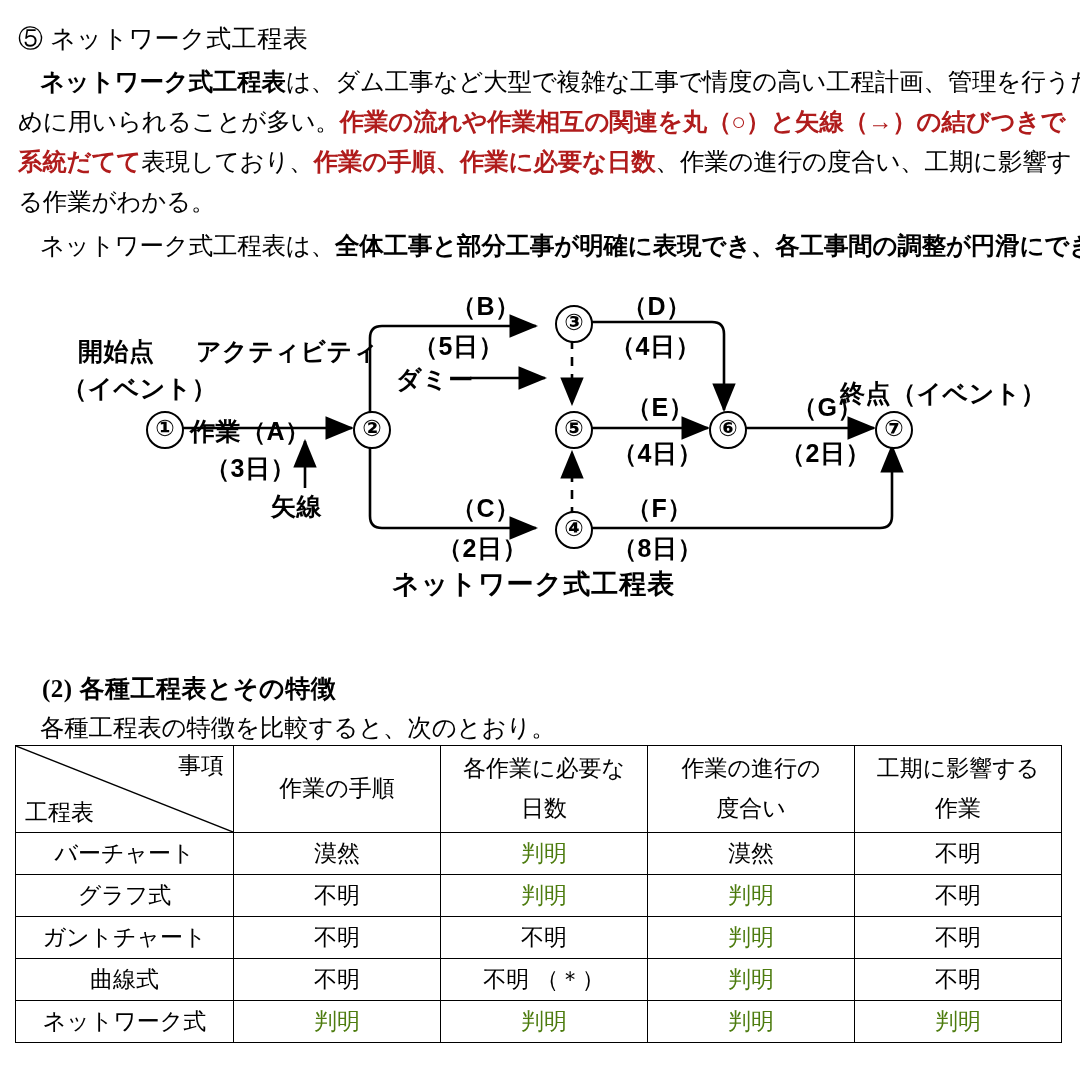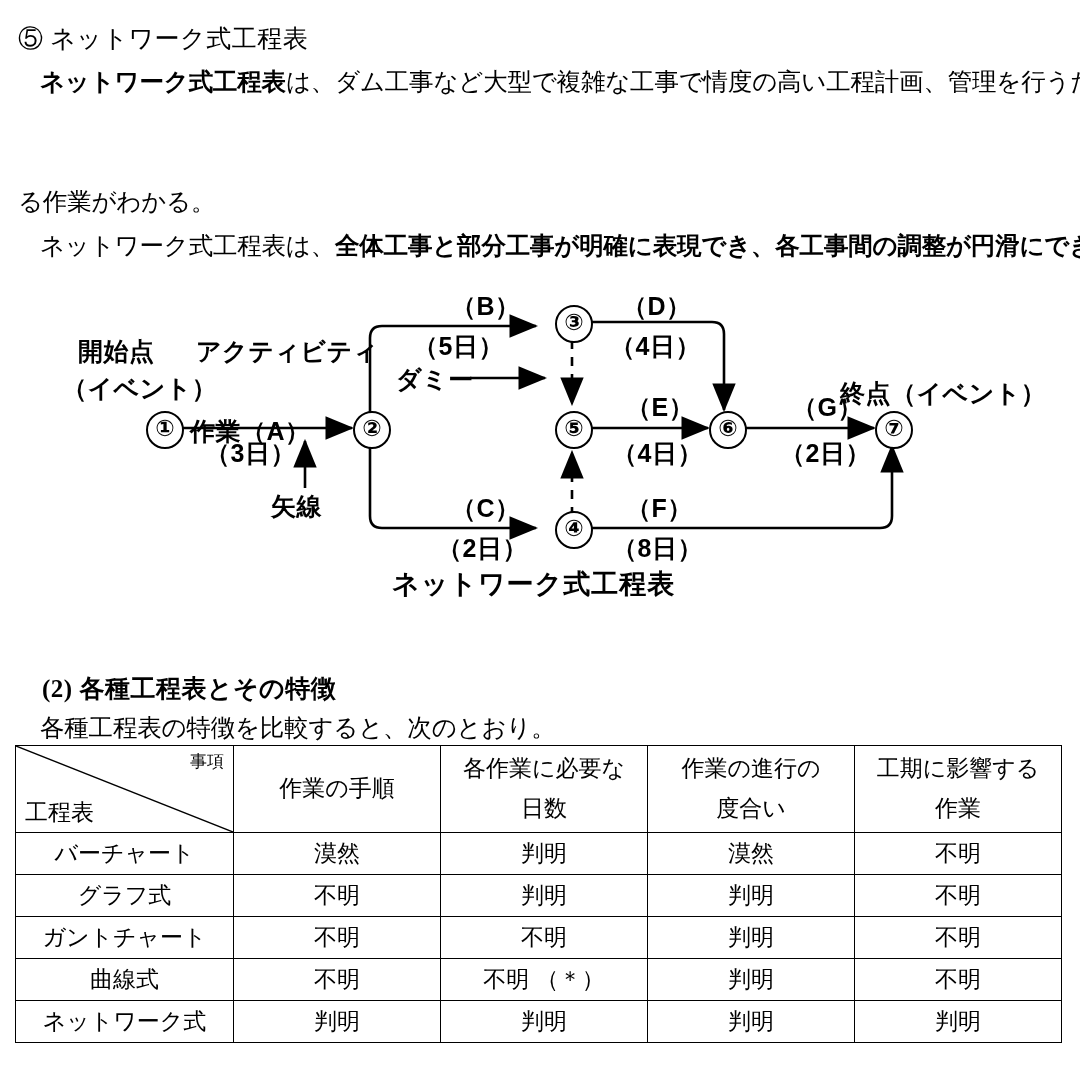--- a/index.html
+++ b/index.html
@@ -35,38 +35,44 @@
     border:1.6px solid #000;text-align:center;vertical-align:middle;
     font-size:23px;padding:0;font-weight:normal;
   }
   .colA{width:218px;}
   .colB{width:207px;}
   .colC{width:207px;}
   .colD{width:207px;}
   .colE{width:207px;}
   .hdrcell{position:relative;height:86px;}
   .hdrcell .diag{position:absolute;left:0;top:0;width:100%;height:100%;}
-  .hdrcell .t1{position:absolute;right:9px;top:4px;font-size:17px;}
+  .hdrcell .t1{position:absolute;right:9px;top:4px;font-size:23px;}
   .hdrcell .t2{position:absolute;left:9px;bottom:4px;font-size:23px;}
   .hdr2{font-size:23px;line-height:40px;}
   .rowname{text-align:left;padding-left:10px;font-size:24px;}
   .cellval{font-size:24px;font-weight:bold;font-family:"Liberation Sans","DejaVu Sans",sans-serif;}
-  .cellval.red{color:#000000;}
+  .cellval.red{color:#4d7c0f;}
   tr.datarow td{height:41px;}
   .note{position:absolute;left:18px;top:1040px;font-size:24px;white-space:nowrap;}
 </style>
 </head>
 <body>
 
 <div class="page">
 
   <div class="h-sec" style="left:18px;top:22px;">⑤ ネットワーク式工程表</div>
 
   <div class="para" style="left:40px;top:62px;">
     <span class="b">ネットワーク式工程表</span><span>は、ダム工事など大型で複雑な工事で情度の高い工程計画、管理を行うた</span>
+  </div>
+  <div class="para" style="left:18px;top:102px;">
+    <span>めに用いられることが多い。</span><span class="rb">作業の流れや作業相互の関連を丸（○）と矢線（→）の結びつきで</span>
+  </div>
+  <div class="para" style="left:18px;top:142px;">
+    <span class="rb">系統だてて</span><span>表現しており、</span><span class="rb">作業の手順、作業に必要な日数</span><span>、作業の進行の度合い、工期に影響す</span>
   </div>
   <div class="para" style="left:18px;top:182px;">る作業がわかる。</div>
 
   <div class="para" style="left:40px;top:226px;">
     <span>ネットワーク式工程表は、</span><span class="b">全体工事と部分工事が明確に表現でき、各工事間の調整が円滑にできる。</span>
   </div>
 
   <div class="diagram">
 
     <svg width="1080" height="330">
@@ -102,21 +108,21 @@
     </svg>
 
     <div class="dlabel" style="left:78px;top:53px;">開始点</div>
     <div class="dlabel" style="left:62px;top:90px;text-align:center;">（イベント）</div>
     <div class="dlabel" style="left:196px;top:53px;">アクティビティ</div>
     <div class="dlabel" style="left:271px;top:208px;">矢線</div>
     <div class="dlabel" style="left:396px;top:81px;">ダミー</div>
     <div class="dlabel" style="left:840px;top:95px;text-align:center;">終点（イベント）</div>
 
     <div class="dlabel" style="left:190px;top:109px;margin-top:24px;">作業（A）</div>
-    <div class="dlabel" style="left:205px;top:155px;text-align:right;">（3日）</div>
+    <div class="dlabel" style="left:205px;top:170px;text-align:right;">（3日）</div>
 
     <div class="dlabel" style="left:451px;top:8px;">（B）</div>
     <div class="dlabel" style="left:413px;top:48px;">（5日）</div>
 
     <div class="dlabel" style="left:451px;top:210px;">（C）</div>
     <div class="dlabel" style="left:437px;top:250px;">（2日）</div>
 
     <div class="dlabel" style="left:622px;top:8px;">（D）</div>
     <div class="dlabel" style="left:610px;top:48px;">（4日）</div>
 

